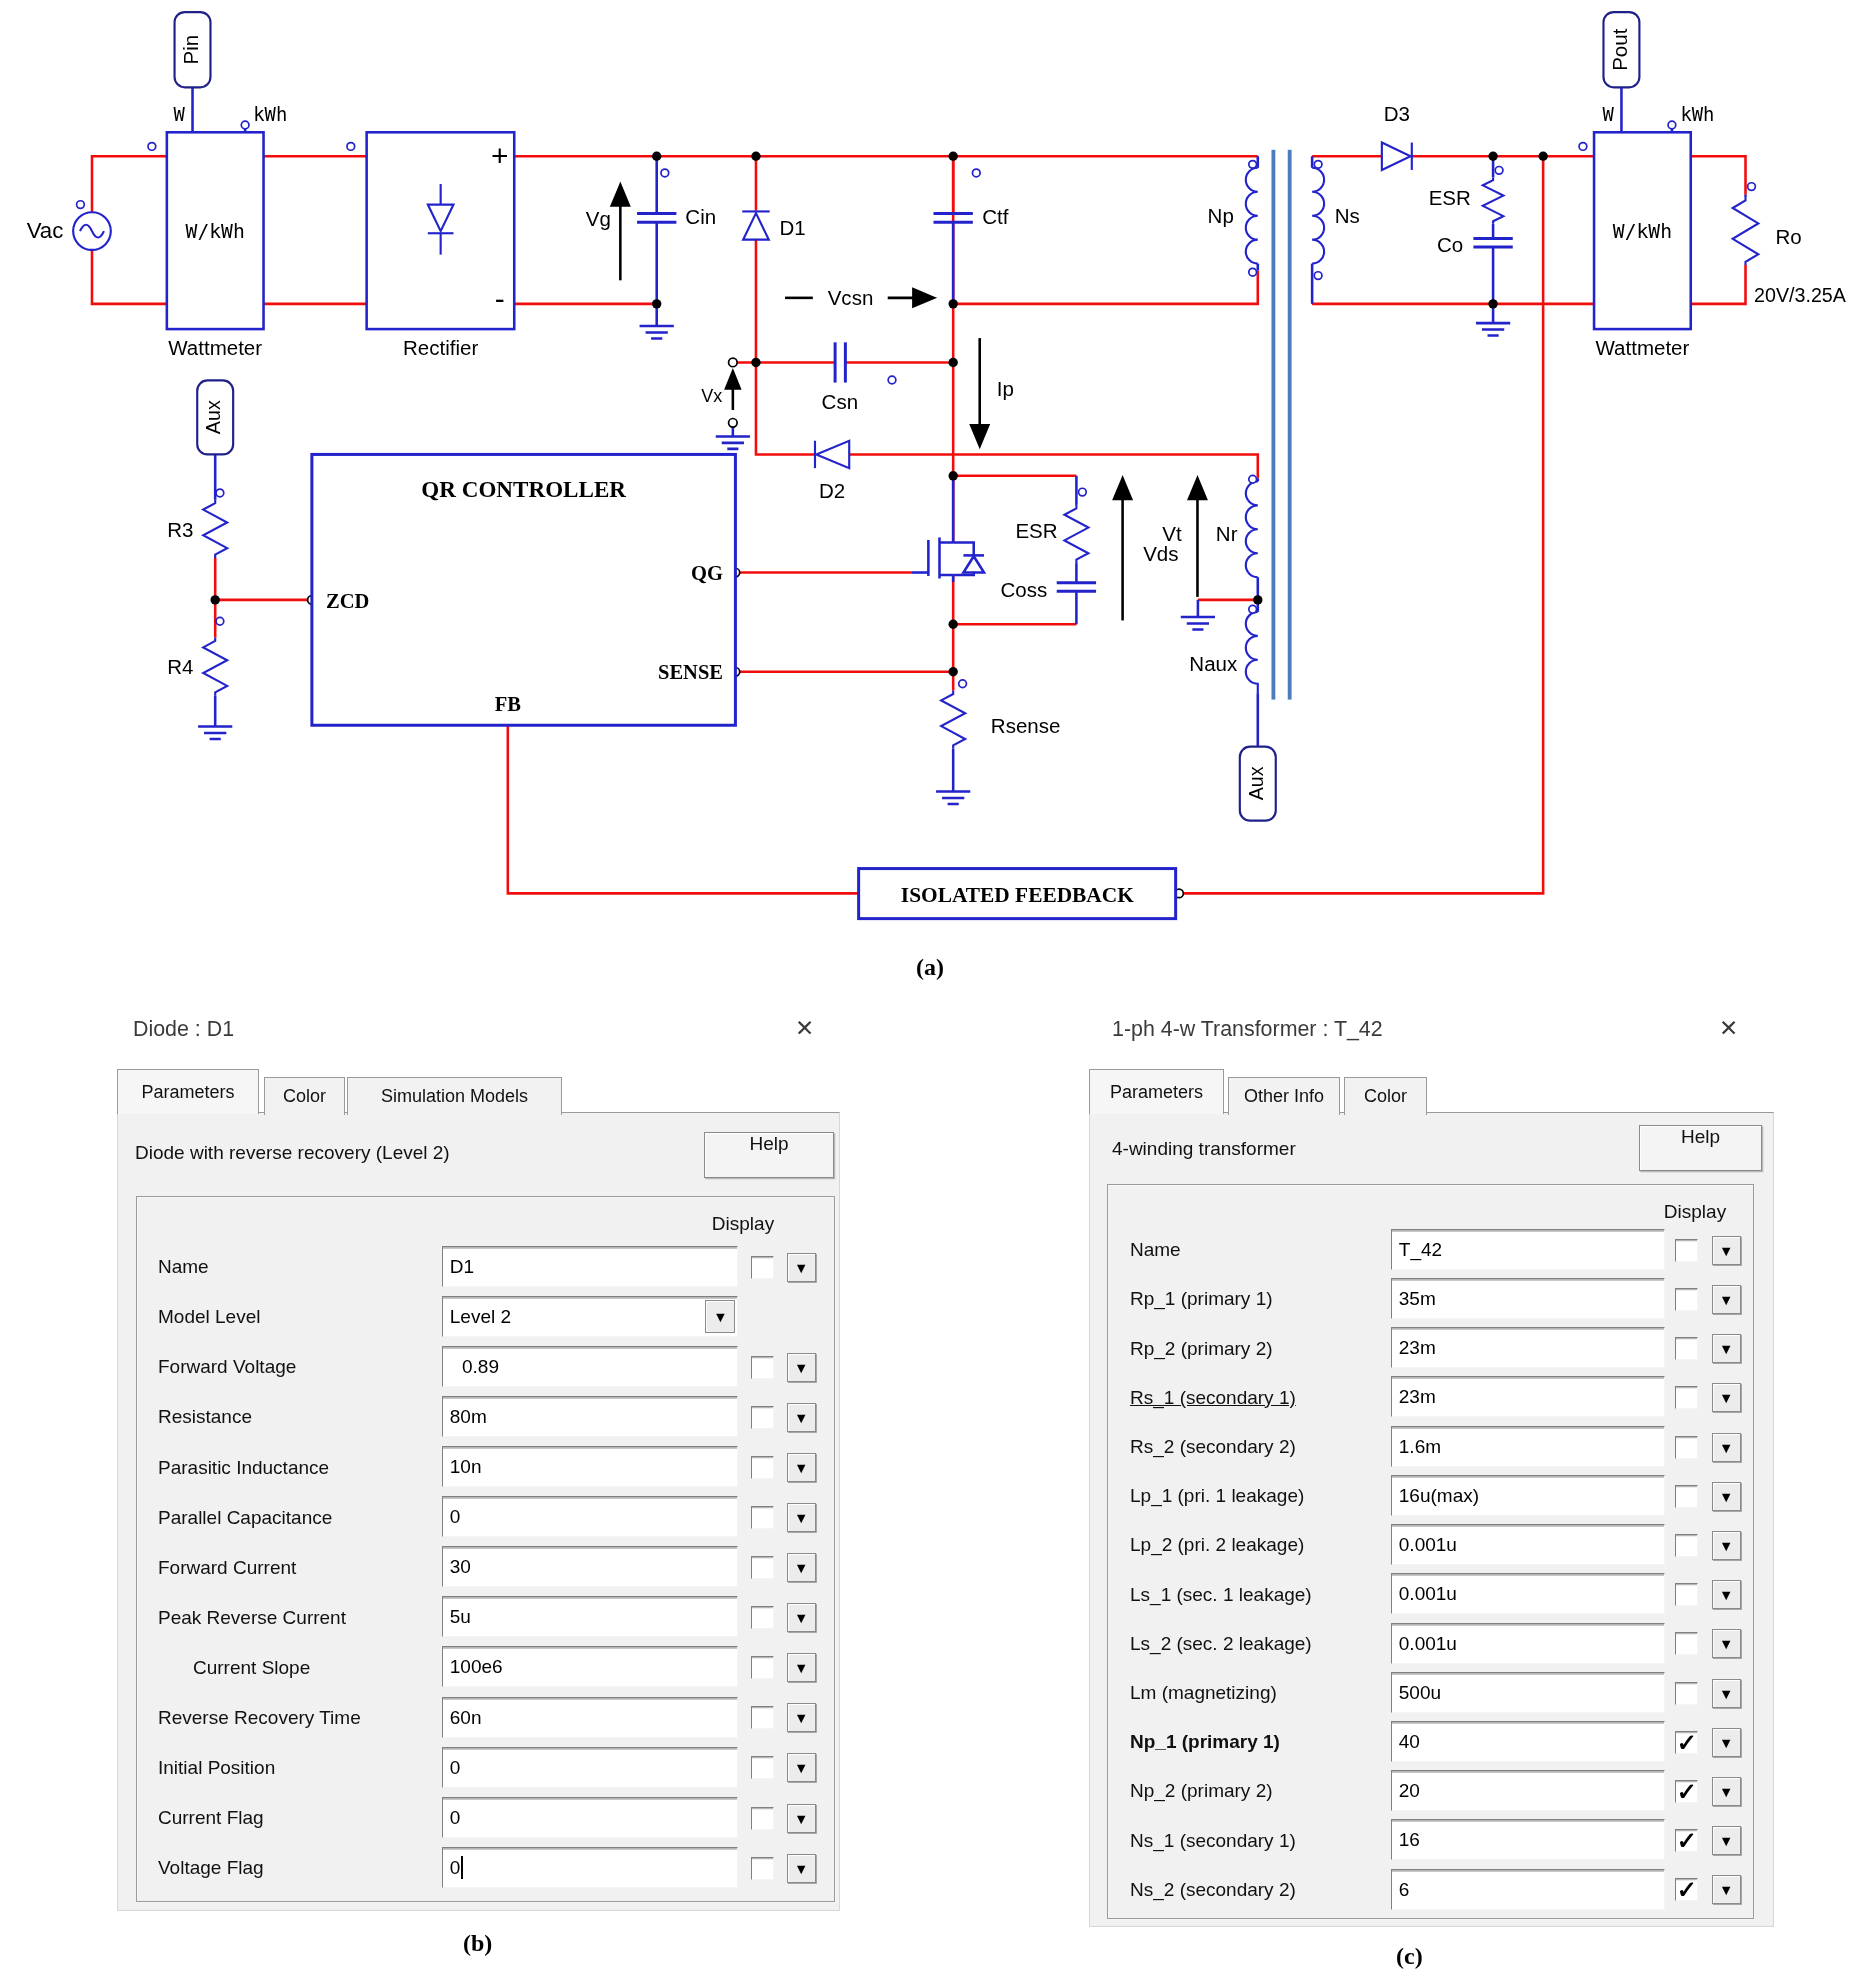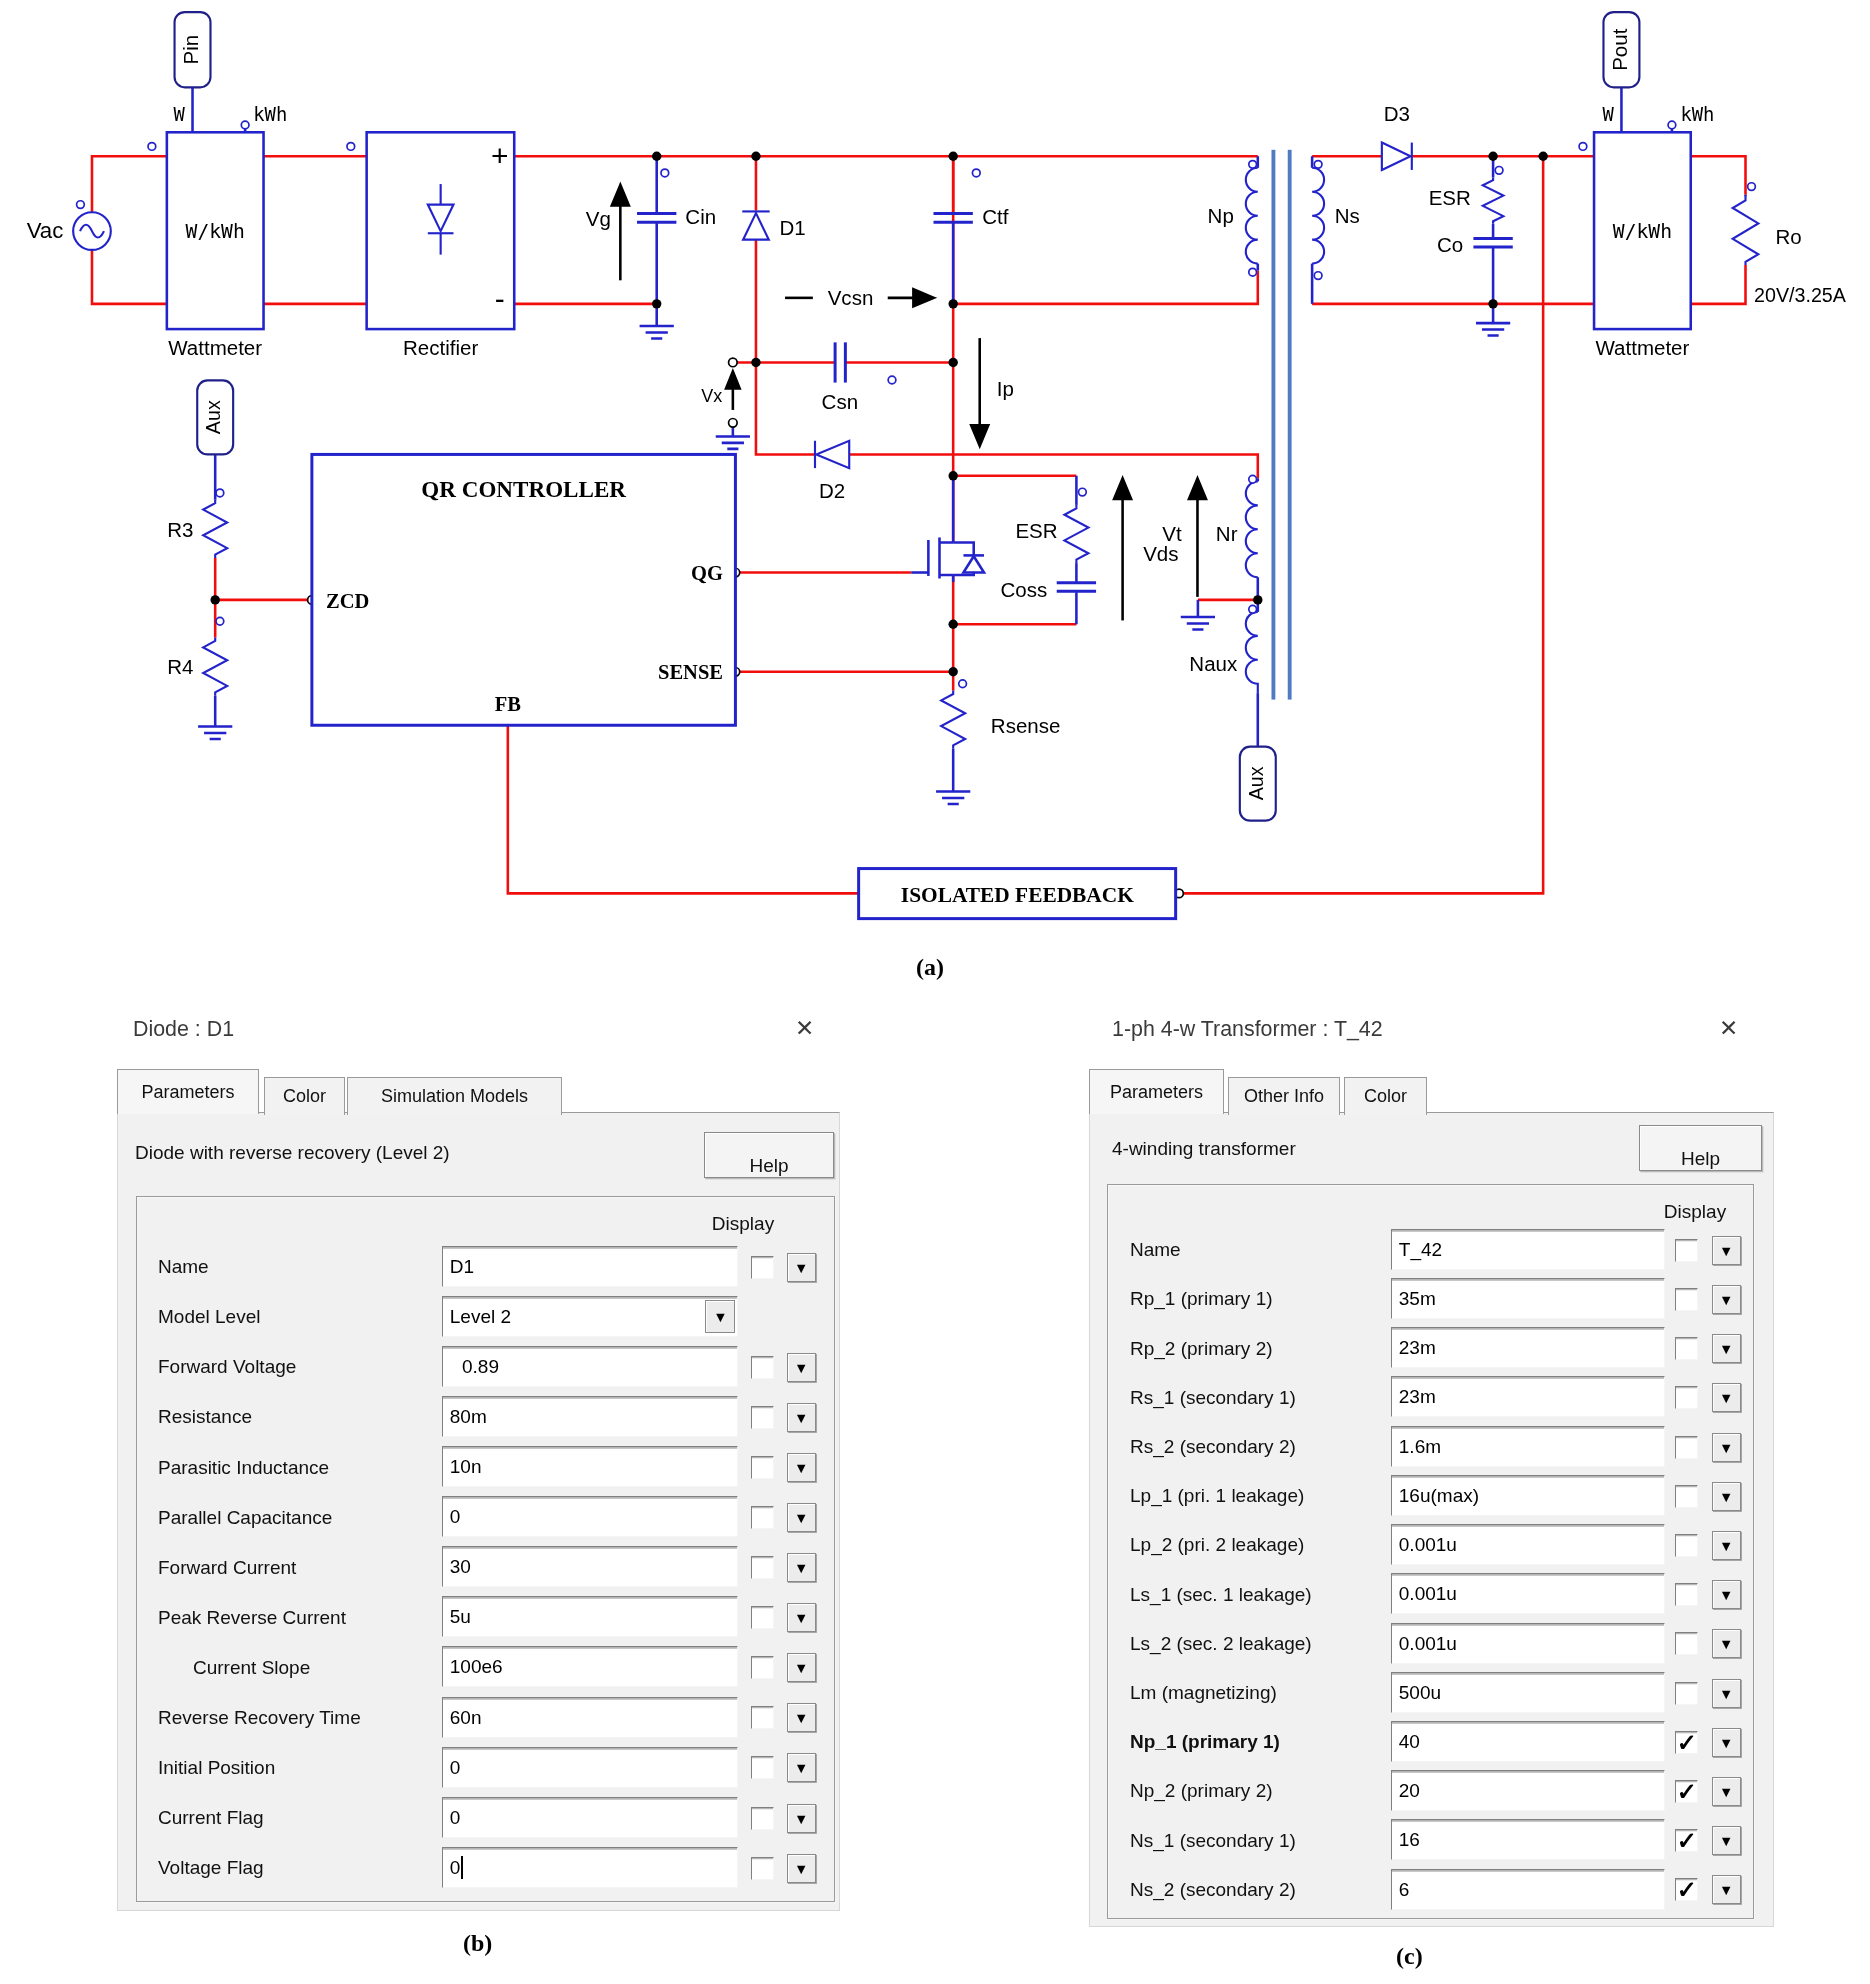--- a/index.html
+++ b/index.html
@@ -12,21 +12,21 @@
            font-size:24px;color:#000;}
   
   .dlg-title{position:absolute;font-size:21.4px;color:#3a3a3a;}
   .dlg-close{position:absolute;font-size:23px;color:#3a3a3a;font-weight:300;cursor:default;}
   .tab{position:absolute;background:#f2f2f2;border:0.9px solid #9a9a9a;border-bottom:none;
        font-size:18px;color:#111;display:flex;align-items:center;justify-content:center;}
   .tab.active{background:#f6f6f6;z-index:3;}
   .panel{position:absolute;background:#f1f1f1;border:0.9px solid #d7d7d7;border-top:0.9px solid #9a9a9a;}
   .btn{position:absolute;background:#f4f4f4;border:0.9px solid #8a8a8a;
        box-shadow:inset 0.9px 0.9px 0 #ffffff, 1.3px 1.3px 0 #b9b9b9;
-       font-size:19px;display:flex;align-items:flex-end;justify-content:center;color:#111;}
+       font-size:19px;display:flex;align-items:flex-start;justify-content:center;color:#111;}
   .groupbox{position:absolute;border:0.9px solid #9b9b9b;
             box-shadow:inset 0.4px 0.4px 0 #ffffff,0.4px 0.4px 0 #ffffff;background:#f1f1f1;}
   .disphdr{position:absolute;font-size:19px;color:#111;transform:translateX(-50%);}
   .rowlab{position:absolute;font-size:19px;color:#111;white-space:nowrap;}
   .field{position:absolute;background:#ffffff;border:1.3px solid;border-color:#808080 #f5f5f5 #f5f5f5 #808080;
          box-shadow:inset 0 1.7px 0 #b5b5b5;display:flex;align-items:center;
          font-size:19px;color:#000;padding-left:6.8px;box-sizing:border-box;white-space:nowrap;}
   .caret{display:inline-block;width:1.3px;height:23px;background:#000;margin-left:0.9px;}
   .cb{position:absolute;width:21.4px;height:21.4px;background:#fff;border:1.3px solid;
       border-color:#808080 #f5f5f5 #f5f5f5 #808080;box-shadow:inset 0 1.3px 0 #b5b5b5;
@@ -542,21 +542,21 @@
 
   <div class="rowlab" style="left:1130px;top:1338px;">Rp_2 (primary 2)</div>
   <div class="field" style="left:1391px;top:1327px;width:274px;height:41px;">
         <span>23m</span>
       </div>
   <div class="cb" style="left:1675px;top:1337px;"></div>
   <div class="dd" style="left:1712px;top:1334px;">
         <span>▼</span>
       </div>
 
-  <div class="rowlab" style="left:1130px;top:1387px;">Rs_1 (secondary 1)</div>
+  <div class="rowlab" style="left:1130px;top:1387px;text-decoration:underline;">Rs_1 (secondary 1)</div>
   <div class="field" style="left:1391px;top:1376px;width:274px;height:41px;">
         <span>23m</span>
       </div>
   <div class="cb" style="left:1675px;top:1386px;"></div>
   <div class="dd" style="left:1712px;top:1383px;">
         <span>▼</span>
       </div>
 
   <div class="rowlab" style="left:1130px;top:1436px;">Rs_2 (secondary 2)</div>
   <div class="field" style="left:1391px;top:1426px;width:274px;height:41px;">

